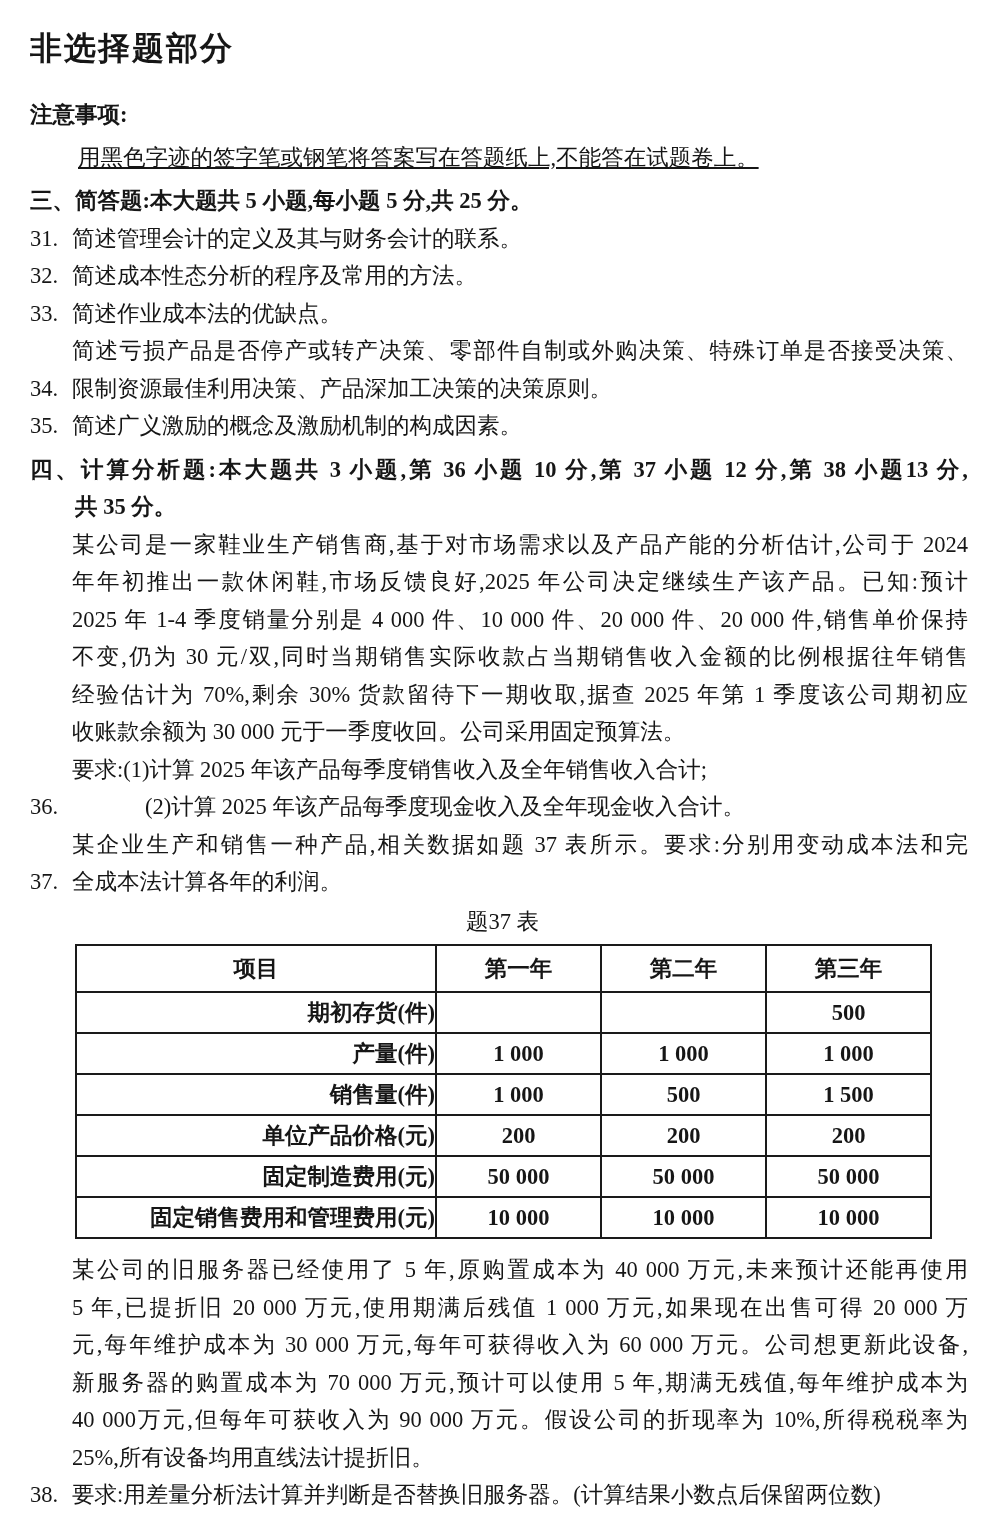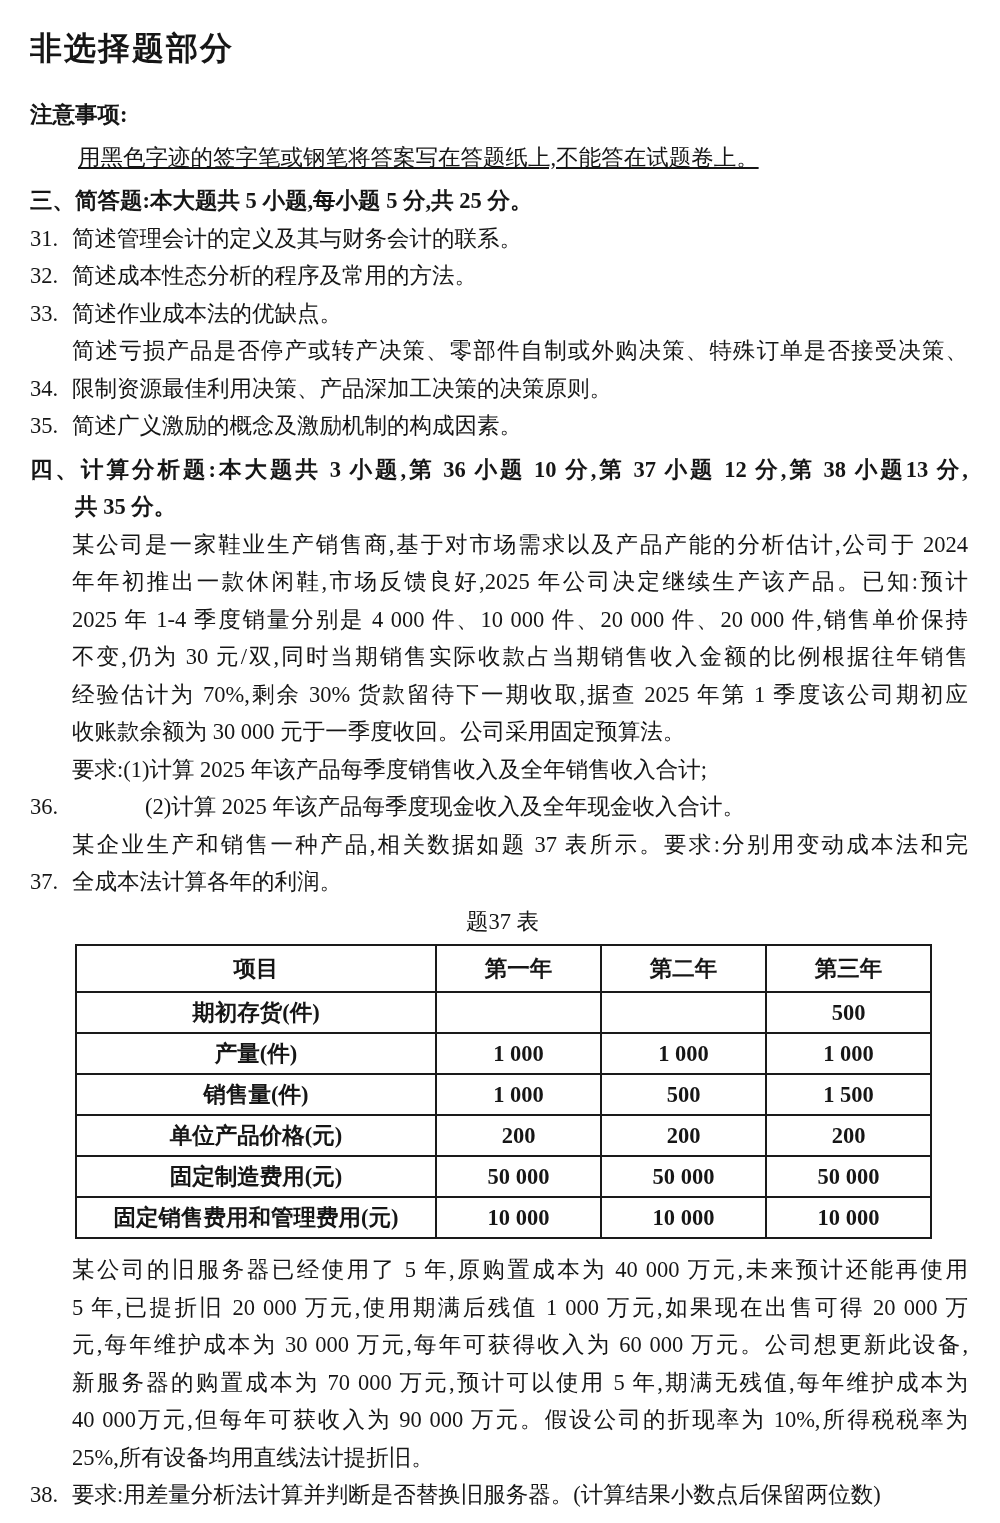--- a/index.html
+++ b/index.html
@@ -30,21 +30,21 @@
     width:855px;margin:0 0 12px 45px;
   }
   table.t37 col.c0{width:360px;}
   table.t37 col.c1,table.t37 col.c2,table.t37 col.c3{width:165px;}
   table.t37 th,table.t37 td{
     border:2px solid #1a1a1a;font-weight:bold;
     padding:0;overflow:hidden;white-space:nowrap;
   }
   table.t37 th{height:45px;text-align:center;}
   table.t37 td{height:39px;}
-  td.lab{text-align:center;padding-left:12px;}
+  td.lab{text-align:right;padding-left:12px;}
   td.val{text-align:center;padding-right:14px;}
   .q38{margin-top:12px;}
 </style>
 </head>
 <body>
 
 <div class="page">
 
   <div class="title">非选择题部分</div>
 

